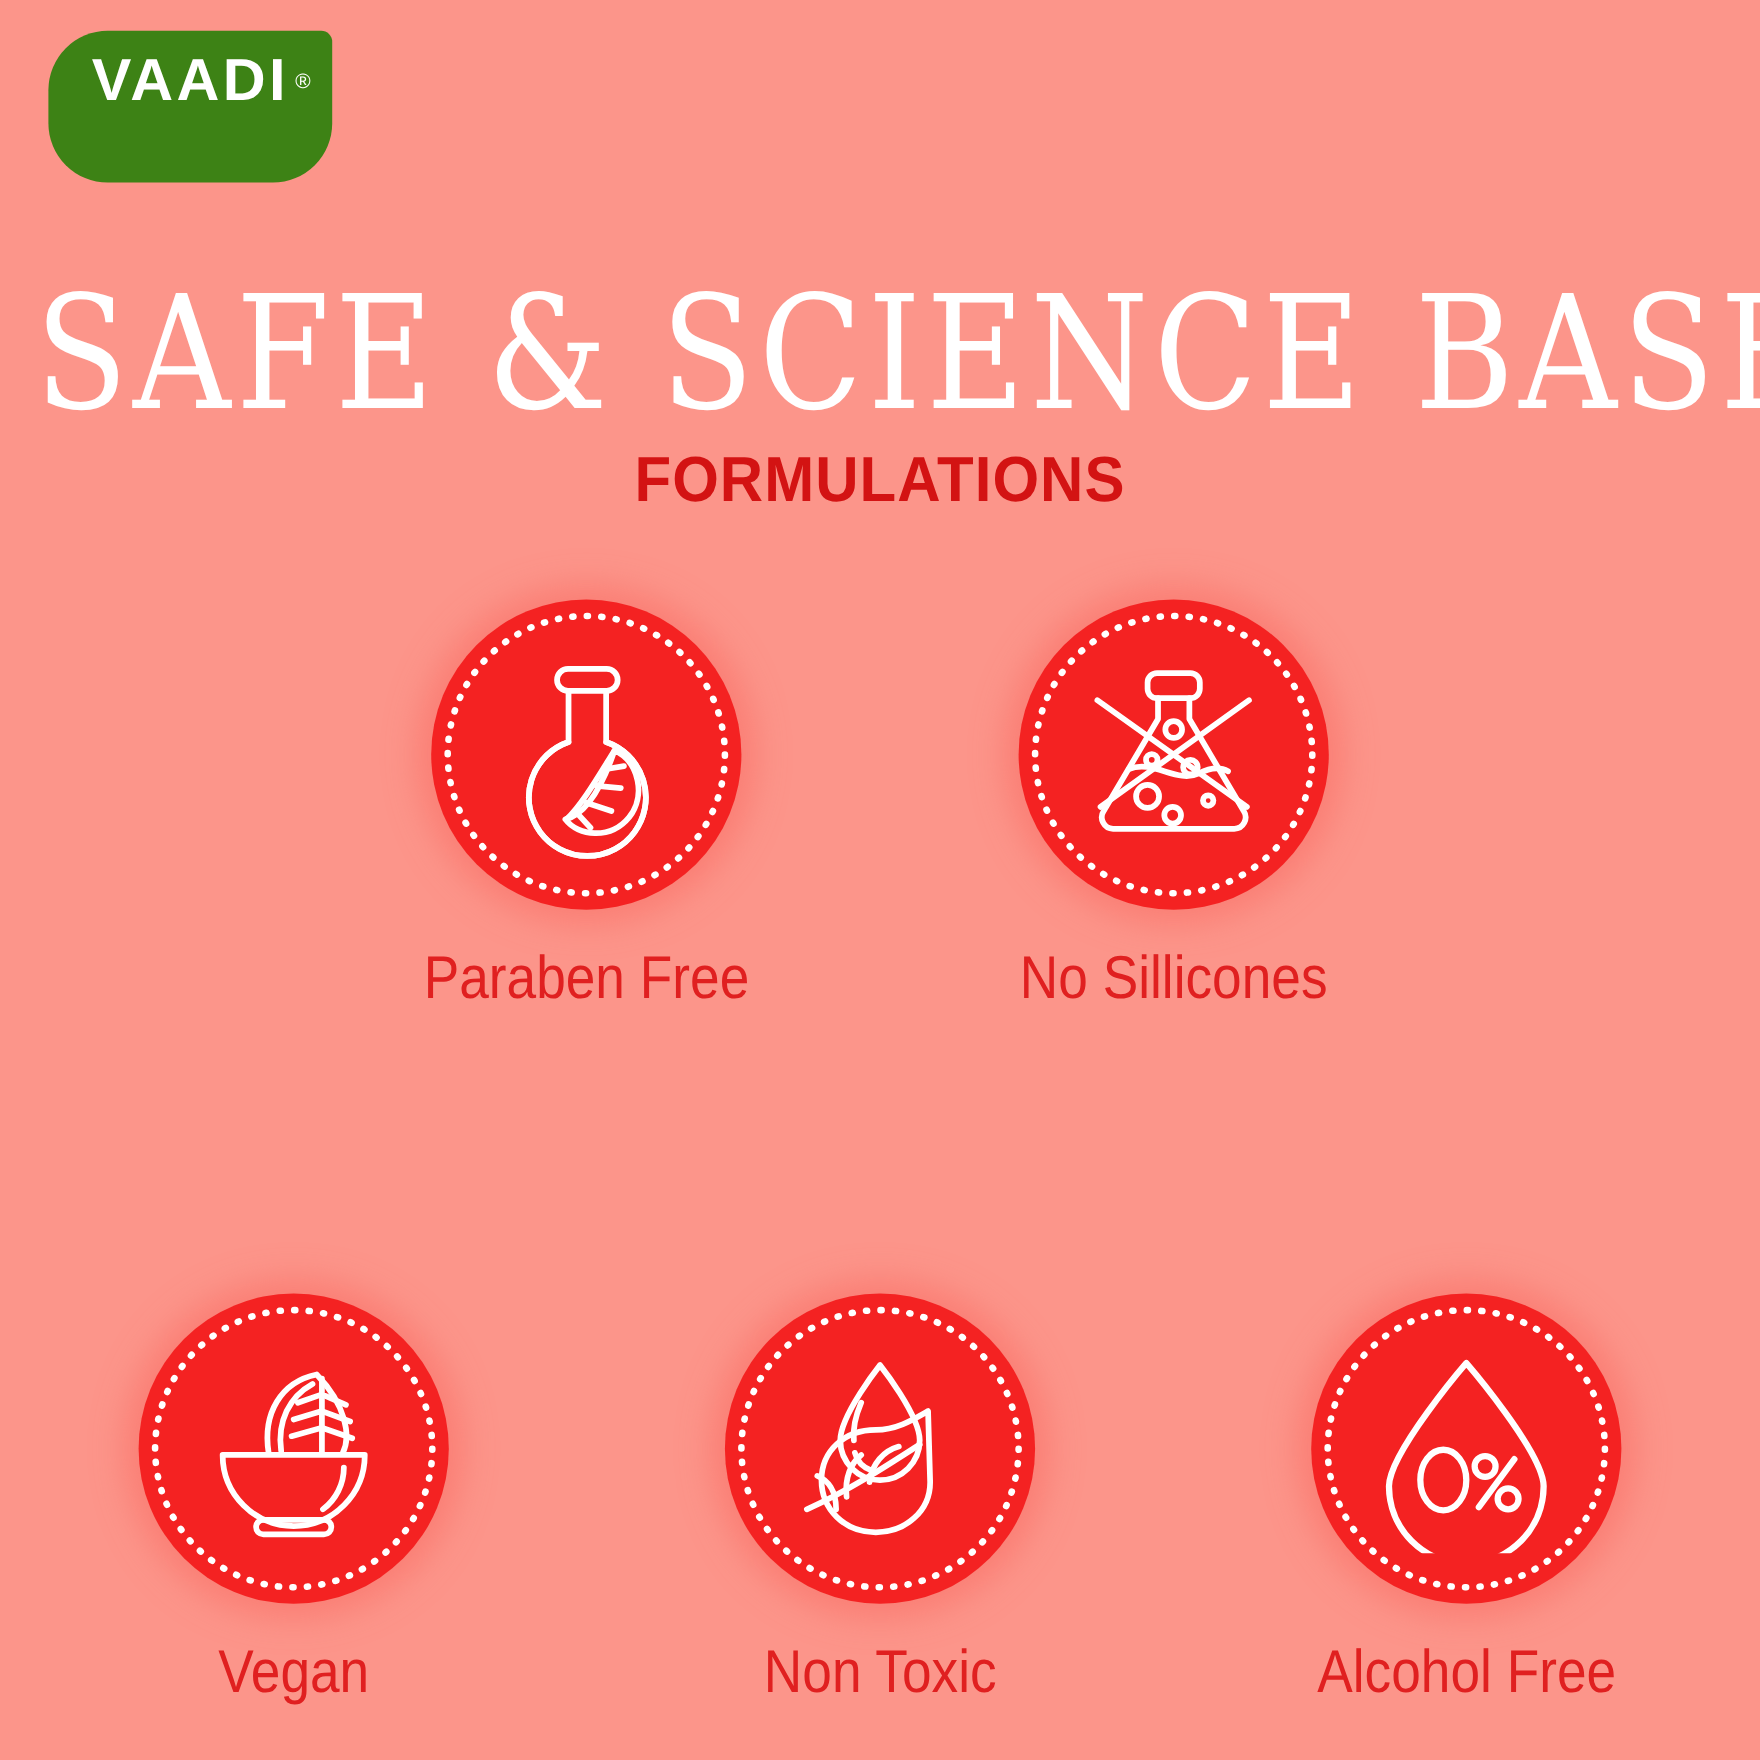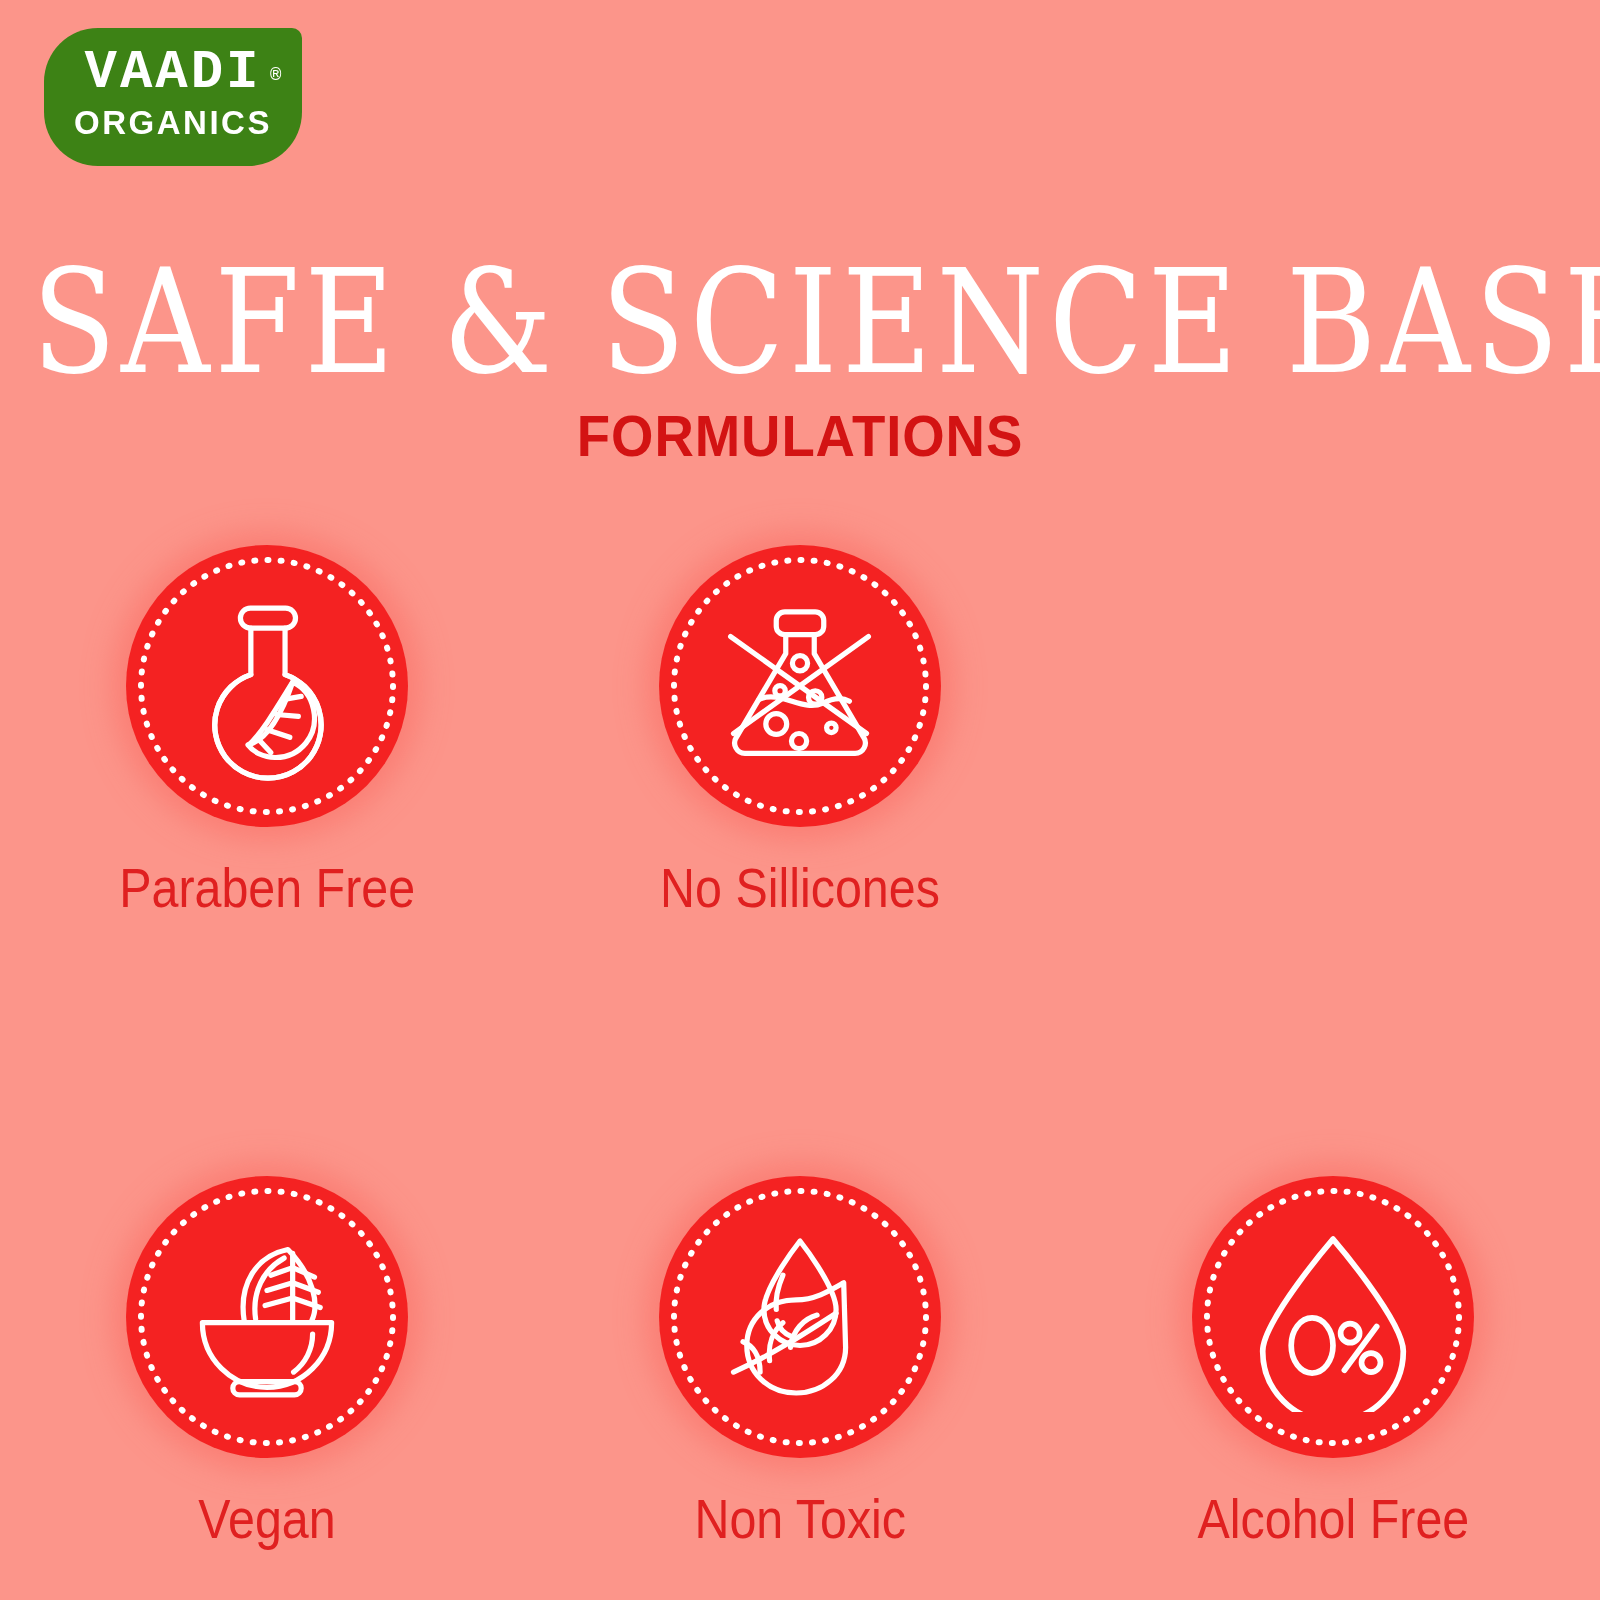--- a/index.html
+++ b/index.html
@@ -29,21 +29,21 @@
     text-align: center;
     color: #ffffff;
   }
   .logo-line1 {
     font-size: 54px;
     font-weight: 700;
     letter-spacing: 3px;
     line-height: 62px;
     position: relative;
     display: inline-block;
-    font-family: Liberation Mono, monospace;
+    font-family: Liberation Sans, sans-serif;
   }
   .logo-reg {
     position: absolute;
     top: 2px;
     right: -20px;
     font-size: 19px;
     font-weight: 400;
     letter-spacing: 0;
   }
   .logo-line2 {
@@ -89,20 +89,21 @@
   
   .grid {
     position: absolute;
     left: 0;
     top: 545px;
     width: 1600px;
   }
   .grid-row {
     display: flex;
     width: 1600px;
+    justify-content: center;
   }
   .grid-row.row2 { margin-top: 253px; }
   .cell {
     width: 533.33px;
     display: flex;
     flex-direction: column;
     align-items: center;
   }
   .badge-circle {
     position: relative;
@@ -140,21 +141,20 @@
     white-space: pre-line;
   }
 </style>
 </head>
 <body>
 
 <div class="logo-badge">
   <div class="logo-line1">
     <span>VAADI</span><span class="logo-reg">®</span>
   </div>
-  <div class="logo-line2">ORGANICS</div>
 </div>
 
 <div class="headline">SAFE &amp; SCIENCE BASED</div>
 <div class="subhead">FORMULATIONS</div>
 
 <div class="grid">
 
   <div class="grid-row row1">
 
     <div class="cell">

